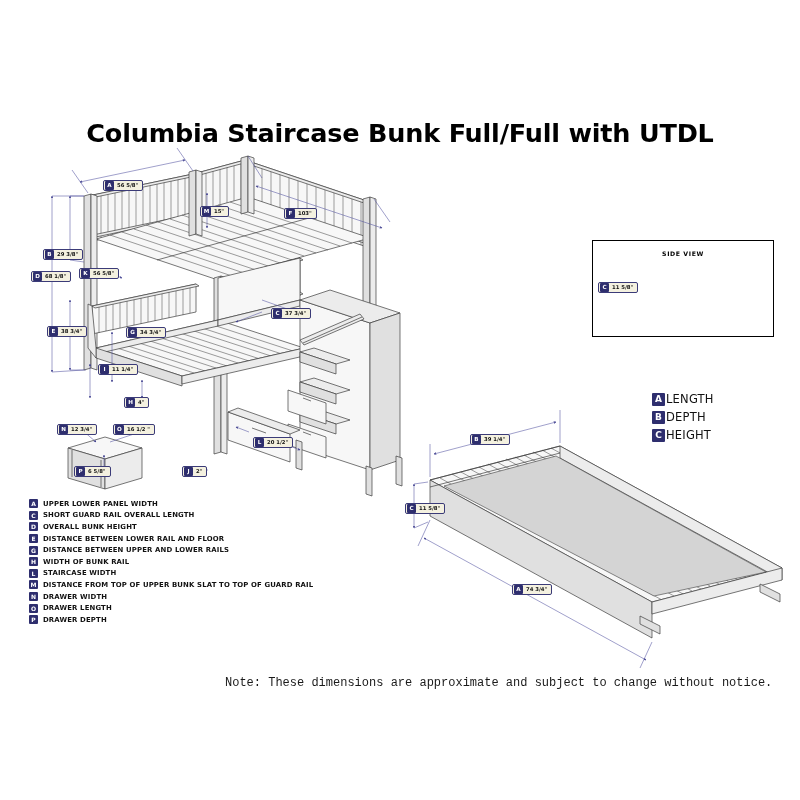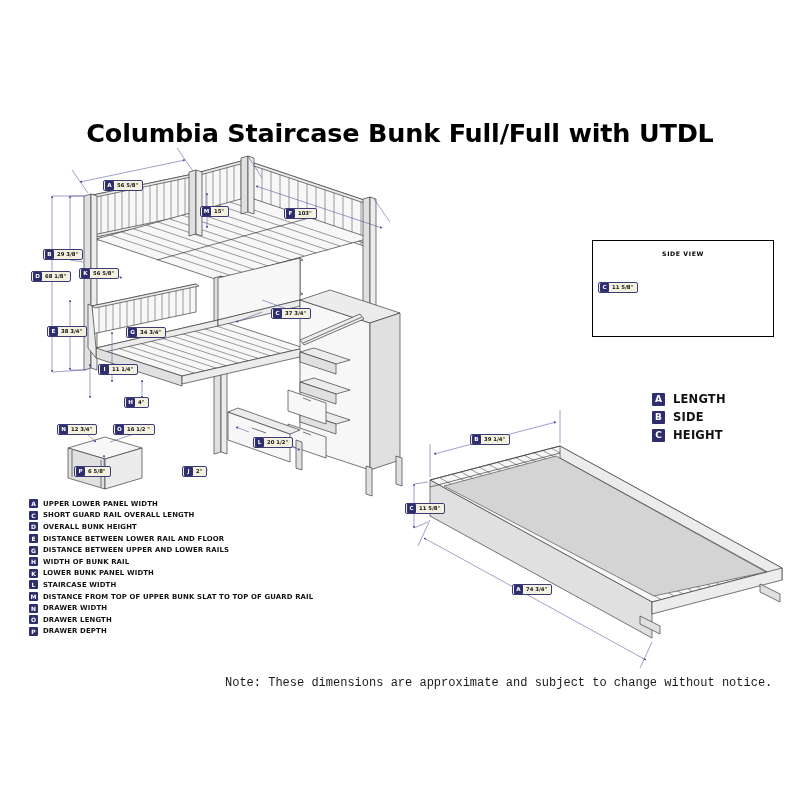--- a/index.html
+++ b/index.html
@@ -122,23 +122,23 @@
     width: 13px; height: 13px;
     background: #2e2e6e;
     color: #fff;
     font-weight: bold;
     font-size: 9px;
     font-family: "DejaVu Sans", sans-serif;
     border-radius: 1px;
     flex: 0 0 auto;
   }
   .keylegend-row .txt {
-    margin-left: 8px;
-    font-family: "DejaVu Sans", sans-serif;
-    font-weight: bold;
+    margin-left: 1px;
+    font-family: "DejaVu Sans", sans-serif;
+    font-weight: normal;
     font-size: 11.5px;
     letter-spacing: 0.2px;
     color: #111;
   }
 
   
   .sideview-box {
     position: absolute;
     left: 592px; top: 240px;
     width: 182px; height: 97px;
@@ -606,21 +606,21 @@
     <span class="val">11 5/8"</span>
   </div>
 
   <div class="keylegend">
     <div class="keylegend-row">
       <span class="ltr">A</span>
       <span class="txt">LENGTH</span>
     </div>
     <div class="keylegend-row">
       <span class="ltr">B</span>
-      <span class="txt">SIDE</span>
+      <span class="txt">DEPTH</span>
     </div>
     <div class="keylegend-row">
       <span class="ltr">C</span>
       <span class="txt">HEIGHT</span>
     </div>
   </div>
 
   <div class="legend">
     <div class="legend-row">
         <span class="ltr">A</span>
@@ -640,24 +640,20 @@
       </div>
     <div class="legend-row">
         <span class="ltr">G</span>
         <span class="txt">DISTANCE BETWEEN UPPER AND LOWER RAILS</span>
       </div>
     <div class="legend-row">
         <span class="ltr">H</span>
         <span class="txt">WIDTH OF BUNK RAIL</span>
       </div>
     <div class="legend-row">
-        <span class="ltr">K</span>
-        <span class="txt">LOWER BUNK PANEL WIDTH</span>
-      </div>
-    <div class="legend-row">
         <span class="ltr">L</span>
         <span class="txt">STAIRCASE WIDTH</span>
       </div>
     <div class="legend-row">
         <span class="ltr">M</span>
         <span class="txt">DISTANCE FROM TOP OF UPPER BUNK SLAT TO TOP OF GUARD RAIL</span>
       </div>
     <div class="legend-row">
         <span class="ltr">N</span>
         <span class="txt">DRAWER WIDTH</span>

